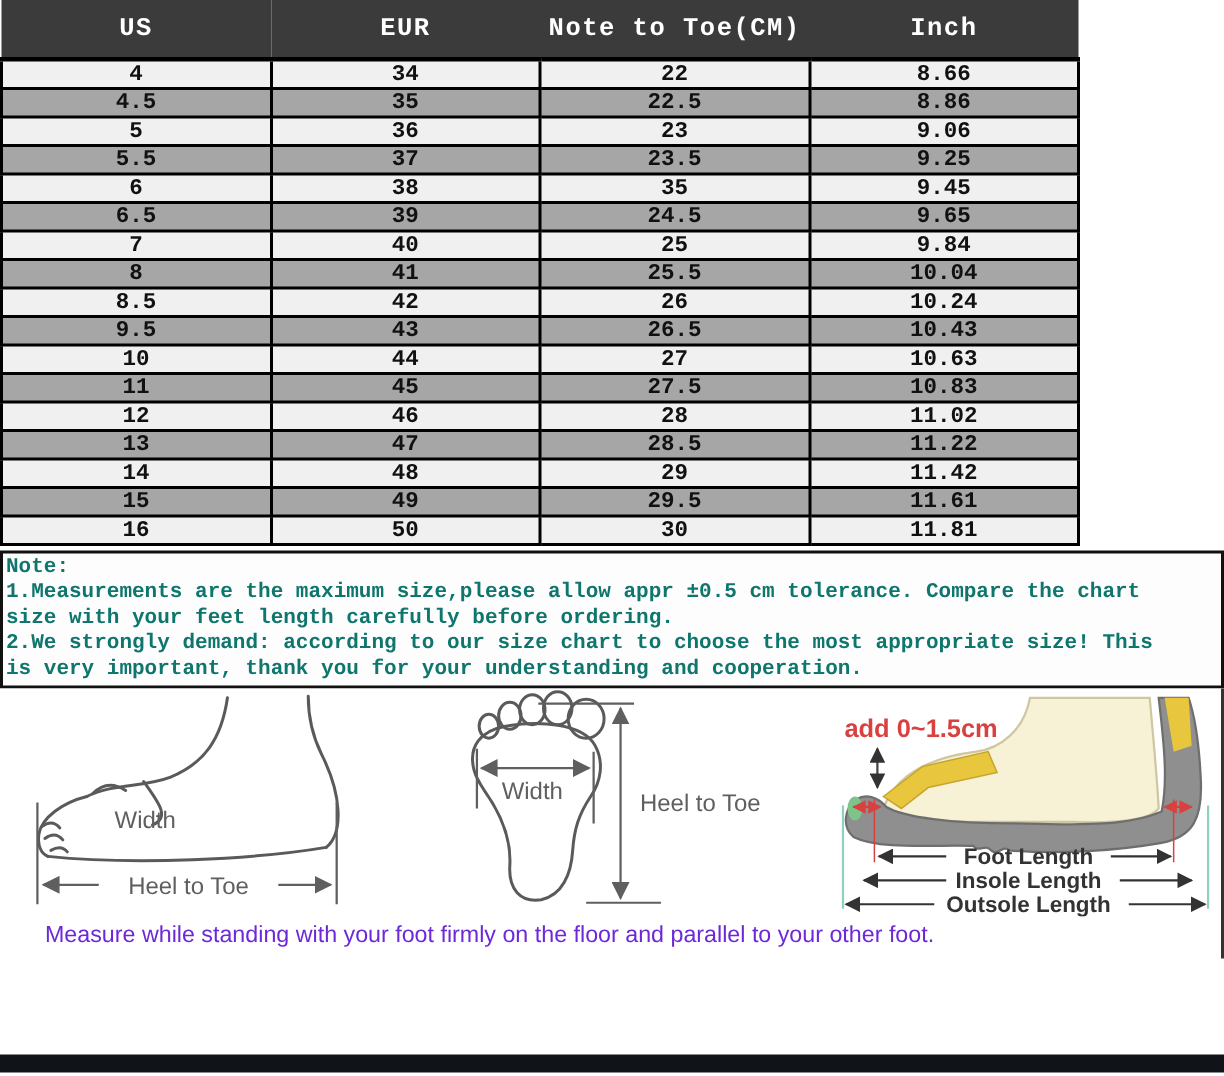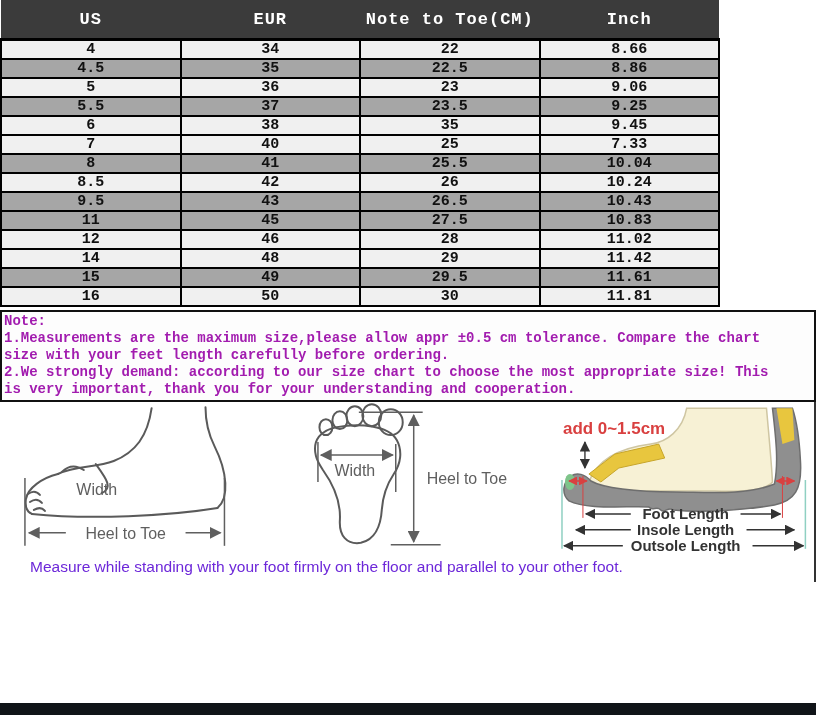--- a/index.html
+++ b/index.html
@@ -13,21 +13,21 @@
     height:36px;font-size:17px;font-weight:bold;letter-spacing:1px;
     border:0;border-bottom:3px solid #000;text-align:center;}
   table.size-chart tbody td{border:2px solid #000;text-align:center;
     height:17px;line-height:17px;font-size:15px;padding:0;color:#111;}
   table.size-chart tbody tr.light td{background:var(--row-light,#f0f0f0);}
   table.size-chart tbody tr.dark  td{background:var(--row-dark,#a6a6a6);}
 
   
   .note-box{margin-top:3px;border:2px solid #111;background:#fdfdfd;
     padding:1px 45px 2px 2px;font-family:"Liberation Mono",monospace;
-    font-weight:bold;font-size:14px;line-height:17px;color:#a21caf;}
+    font-weight:bold;font-size:14px;line-height:17px;color:#0f766e;}
   .note-box .note-title{white-space:pre;}
 
   
   .diagram-section{border-right:2px solid #333;background:#fff;}
   .diagram-row{display:flex;align-items:flex-start;height:152px;}
   .diagram-row svg{display:block;}
   .measure-instruction{font-family:"Liberation Sans",sans-serif;
     font-size:15.5px;color:#6d28d9;padding:4px 0 6px 30px;height:18px;}
 
   .bottom-bar{position:absolute;left:0;bottom:2px;width:816px;height:12px;
@@ -74,55 +74,73 @@
         <td>37</td>
         <td>23.5</td>
         <td>9.25</td>
       </tr>
       <tr class="light">
         <td>6</td>
         <td>38</td>
         <td>35</td>
         <td>9.45</td>
       </tr>
+      <tr class="dark">
+        <td>6.5</td>
+        <td>39</td>
+        <td>24.5</td>
+        <td>9.65</td>
+      </tr>
       <tr class="light">
         <td>7</td>
         <td>40</td>
         <td>25</td>
-        <td>7.33</td>
+        <td>9.84</td>
       </tr>
       <tr class="dark">
         <td>8</td>
         <td>41</td>
         <td>25.5</td>
         <td>10.04</td>
       </tr>
       <tr class="light">
         <td>8.5</td>
         <td>42</td>
         <td>26</td>
         <td>10.24</td>
       </tr>
       <tr class="dark">
         <td>9.5</td>
         <td>43</td>
         <td>26.5</td>
         <td>10.43</td>
       </tr>
+      <tr class="light">
+        <td>10</td>
+        <td>44</td>
+        <td>27</td>
+        <td>10.63</td>
+      </tr>
       <tr class="dark">
         <td>11</td>
         <td>45</td>
         <td>27.5</td>
         <td>10.83</td>
       </tr>
       <tr class="light">
         <td>12</td>
         <td>46</td>
         <td>28</td>
         <td>11.02</td>
+      </tr>
+      <tr class="dark">
+        <td>13</td>
+        <td>47</td>
+        <td>28.5</td>
+        <td>11.22</td>
       </tr>
       <tr class="light">
         <td>14</td>
         <td>48</td>
         <td>29</td>
         <td>11.42</td>
       </tr>
       <tr class="dark">
         <td>15</td>
         <td>49</td>

